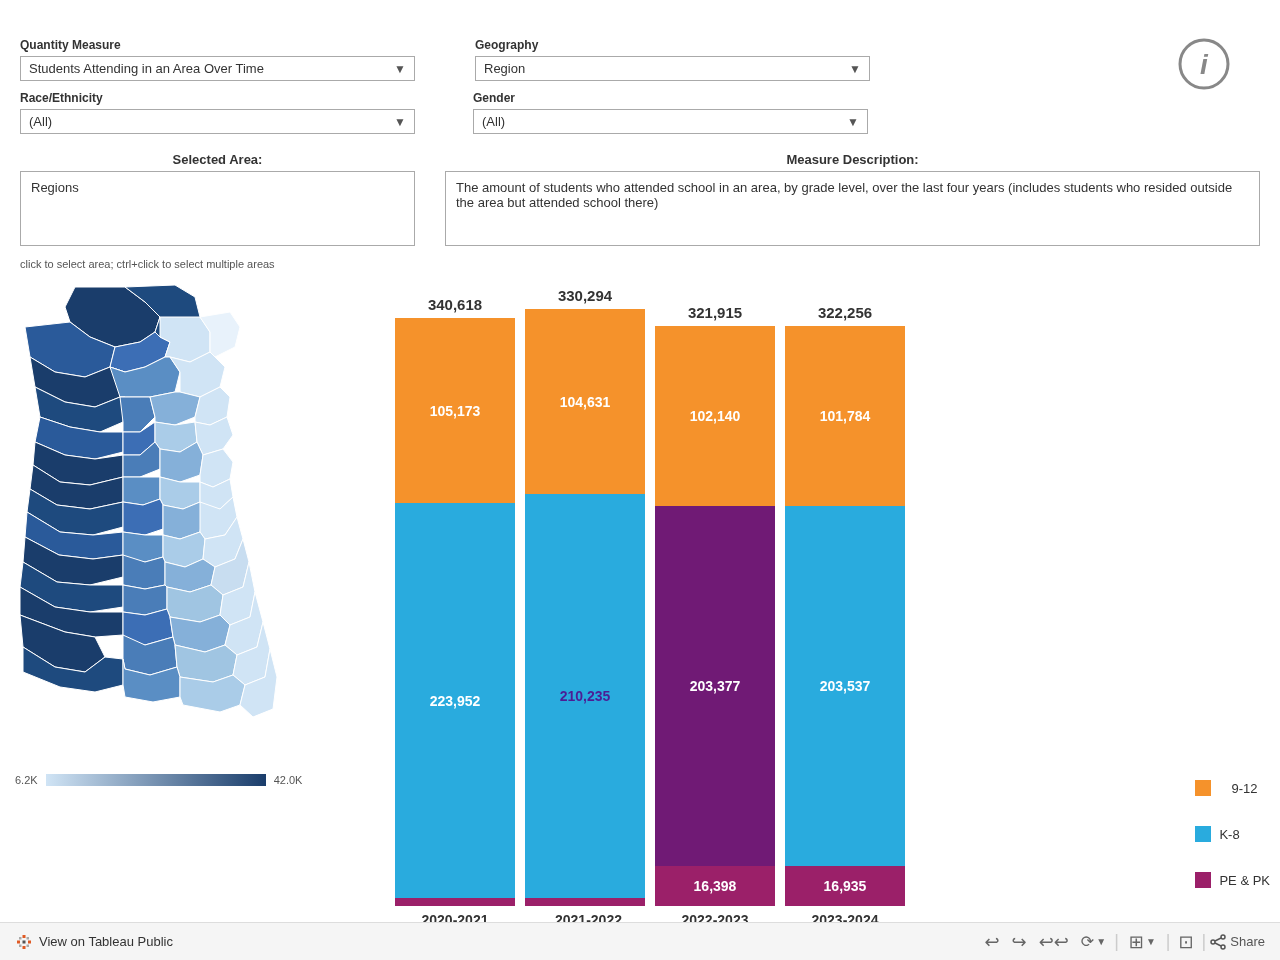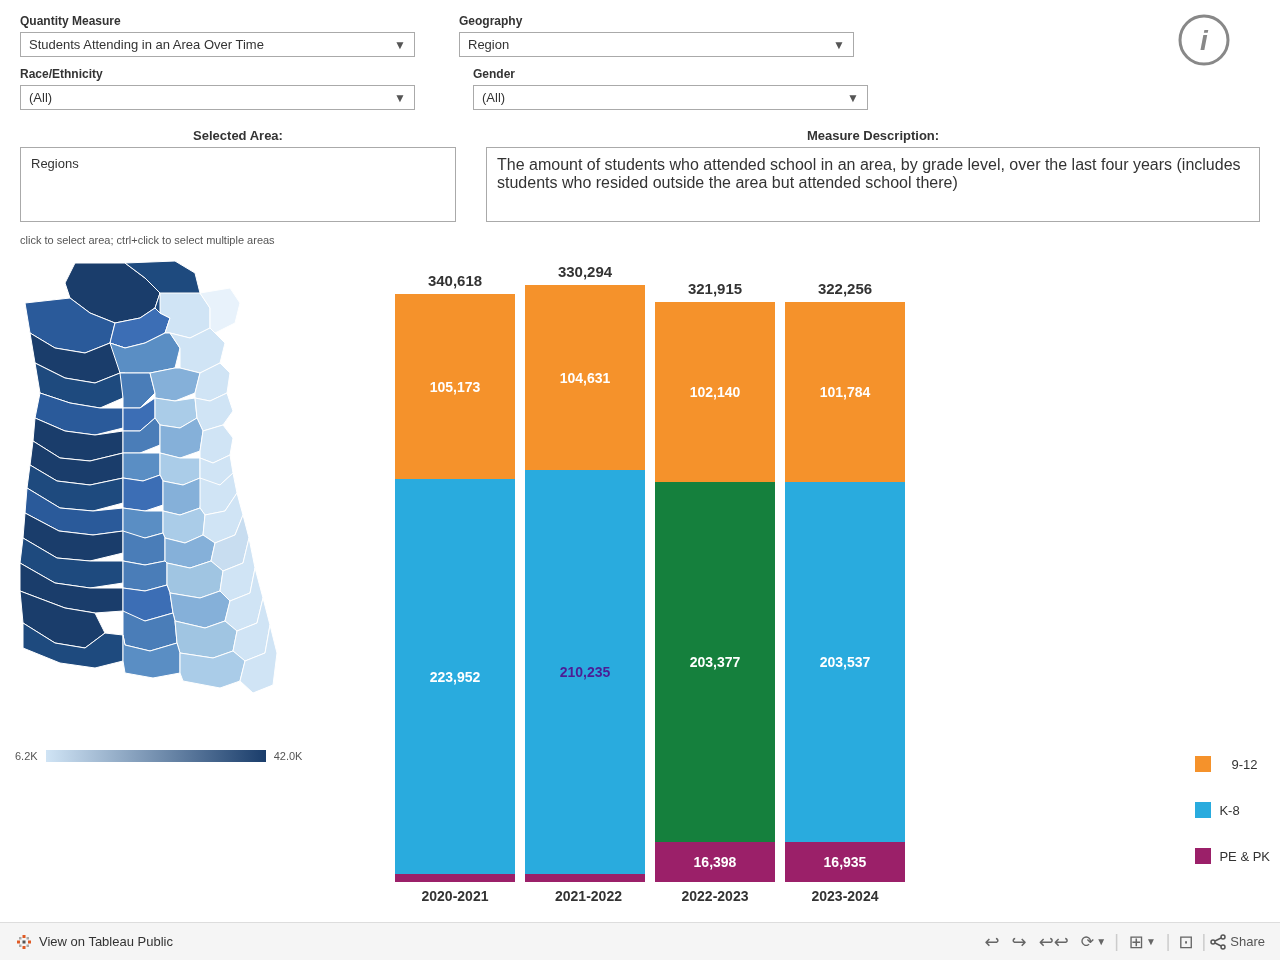--- a/index.html
+++ b/index.html
@@ -6,21 +6,21 @@
     body { font-family: Arial, sans-serif; background: #fff; color: #333; font-size: 13px; width: 1280px; height: 960px; overflow: hidden; }
     .control-label { font-weight: bold; font-size: 12px; }
     .control-select { display: flex; align-items: center; border: 1px solid #aaa; background: #fff; padding: 4px 8px; min-width: 380px; cursor: pointer; font-size: 13px; justify-content: space-between; }
 
     .chevron { font-size: 12px; color: #555; }
     .control-pair { display: flex; flex-direction: column; gap: 4px; margin-right: 30px; }
   </style>
 </head>
 <body>
 
-<div style="display:flex; padding: 14px 20px 5px 20px; position:relative; align-items:flex-end; gap:14px;">
+<div style="display:flex; padding: 14px 20px 5px 20px; position:relative; align-items:flex-end; gap:30px;margin-top:24px;">
   <div class="control-pair">
     <div class="control-label">Quantity Measure</div>
     <div class="control-select" style="min-width:395px;">
       <span>Students Attending in an Area Over Time</span>
       <span class="chevron">▼</span>
     </div>
   </div>
 
   <div class="control-pair">
     <div class="control-label">Geography</div>
@@ -50,30 +50,30 @@
   <div class="control-pair">
     <div class="control-label">Gender</div>
     <div class="control-select" style="min-width:395px;">
       <span>(All)</span>
       <span class="chevron">▼</span>
     </div>
   </div>
 </div>
 
 <div style="display:flex; padding: 8px 20px; gap: 30px; align-items:flex-start;">
-  <div style="width:436px;">
+  <div style="width:395px;">
     <div style="font-weight:bold; font-size:13px; text-align:center; margin-bottom:4px;">Selected Area:</div>
     <div style="border:1px solid #aaa; min-height:75px; padding:8px 10px;">
       <div>Regions</div>
     </div>
   </div>
 
   <div style="flex:1;">
     <div style="font-weight:bold; font-size:13px; text-align:center; margin-bottom:4px;">Measure Description:</div>
-    <div style="border:1px solid #aaa; min-height:75px; padding:8px 10px; font-size:16px;">
+    <div style="border:1px solid #aaa; min-height:75px; padding:8px 10px; font-size:13px;">
       <span>The amount of students who attended school in an area, by grade level, over the last four years (includes students who resided outside the area but attended school there)</span>
     </div>
   </div>
 </div>
 
 <div style="font-size:11px; color:#555; padding:4px 20px 2px 20px;">click to select area; ctrl+click to select multiple areas</div>
 
 <div style="display:flex; padding:5px 0 0 10px; height:590px;">
 
   <div style="width:375px; flex-shrink:0; padding:0 5px;">
@@ -213,21 +213,21 @@
               <div style="height: 185px; background: rgb(245, 146, 43); display: flex; align-items: center; justify-content: center; color: white; font-size: 14px; font-weight: bold;">104,631</div>
               <div style="height: 404px; background: rgb(41, 171, 222); display: flex; align-items: center; justify-content: center; color: #4c1d95; font-size: 14px; font-weight: bold;">210,235</div>
               <div style="height: 8px; background: rgb(155, 32, 105); display: flex; align-items: center; justify-content: center; color: white; font-size: 11px; font-weight: bold;"></div>
             </div>
             <div style="font-size: 14px; font-weight: bold; margin-top: 6px; margin-left: 7px;">2021-2022</div>
           </div>
           <div style="display: flex; flex-direction: column; align-items: center; cursor: pointer;">
             <div style="font-size: 15px; font-weight: bold; margin-bottom: 5px;">321,915</div>
             <div style="display: flex; flex-direction: column; width: 120px;">
               <div style="height: 180px; background: rgb(245, 146, 43); display: flex; align-items: center; justify-content: center; color: white; font-size: 14px; font-weight: bold;">102,140</div>
-              <div style="height: 360px; background: #15803d; display: flex; align-items: center; justify-content: center; color: white; font-size: 14px; font-weight: bold;">203,377</div>
+              <div style="height: 360px; background: #701a75; display: flex; align-items: center; justify-content: center; color: white; font-size: 14px; font-weight: bold;">203,377</div>
               <div style="height: 40px; background: rgb(155, 32, 105); display: flex; align-items: center; justify-content: center; color: white; font-size: 14px; font-weight: bold;">16,398</div>
             </div>
             <div style="font-size: 14px; font-weight: bold; margin-top: 6px;">2022-2023</div>
           </div>
           <div style="display: flex; flex-direction: column; align-items: center; cursor: pointer;">
             <div style="font-size: 15px; font-weight: bold; margin-bottom: 5px;">322,256</div>
             <div style="display: flex; flex-direction: column; width: 120px;">
               <div style="height: 180px; background: rgb(245, 146, 43); display: flex; align-items: center; justify-content: center; color: white; font-size: 14px; font-weight: bold;">101,784</div>
               <div style="height: 360px; background: rgb(41, 171, 222); display: flex; align-items: center; justify-content: center; color: white; font-size: 14px; font-weight: bold;">203,537</div>
               <div style="height: 40px; background: rgb(155, 32, 105); display: flex; align-items: center; justify-content: center; color: white; font-size: 14px; font-weight: bold;">16,935</div>

